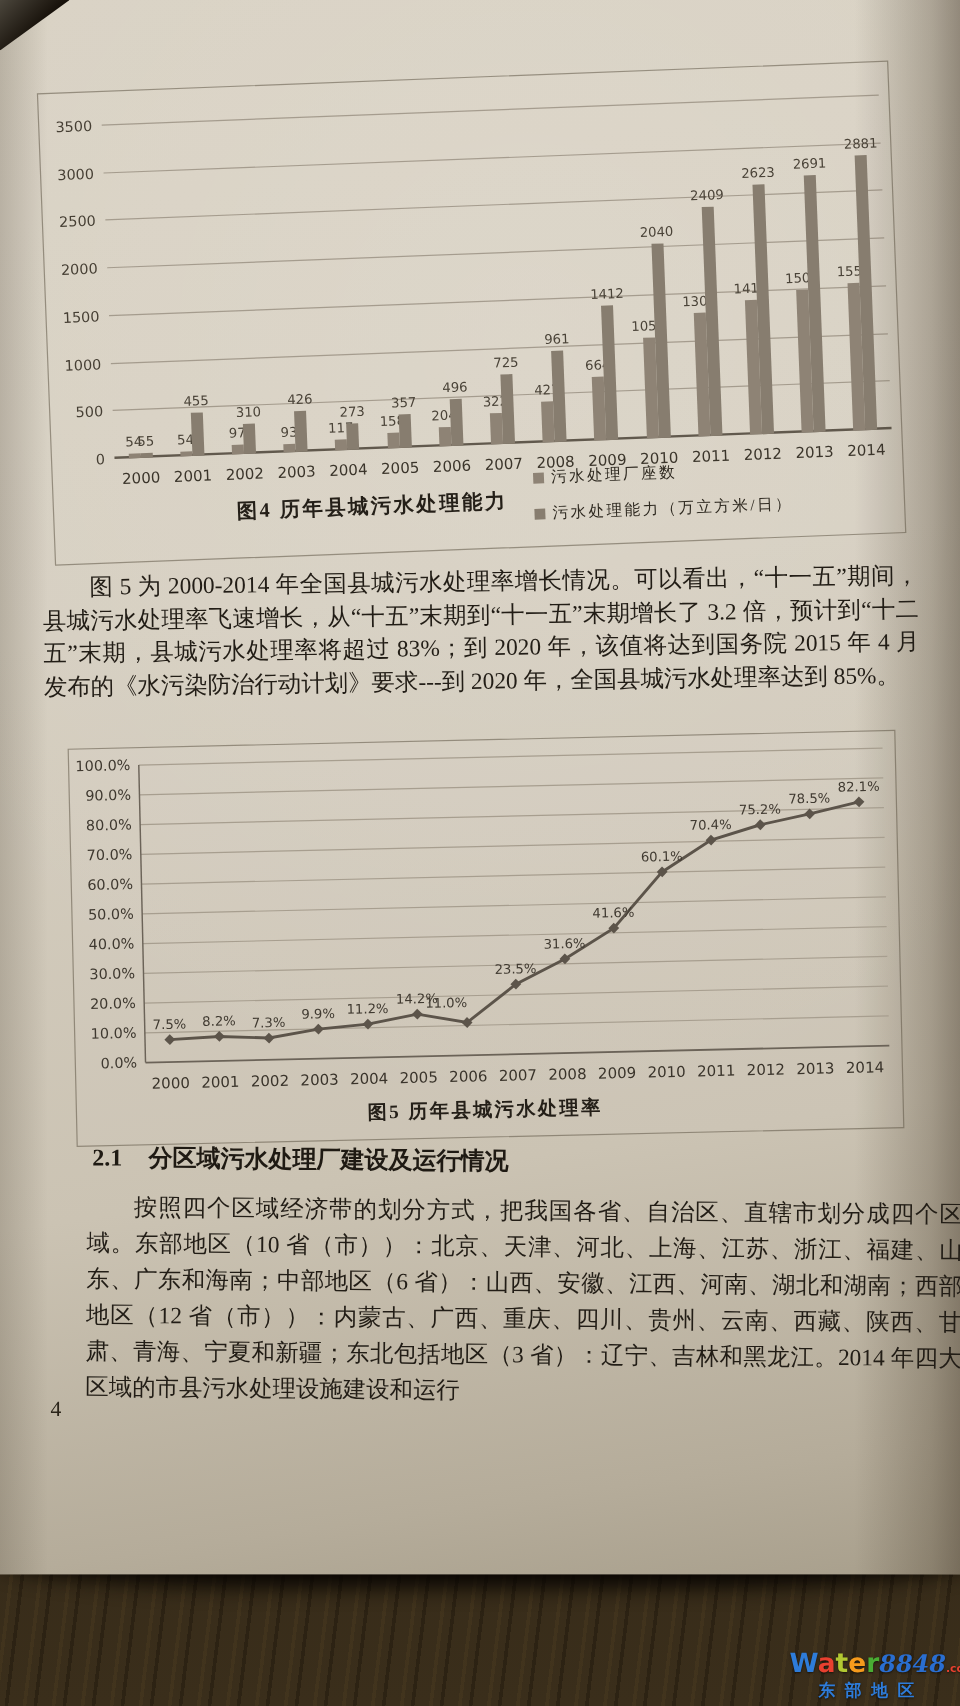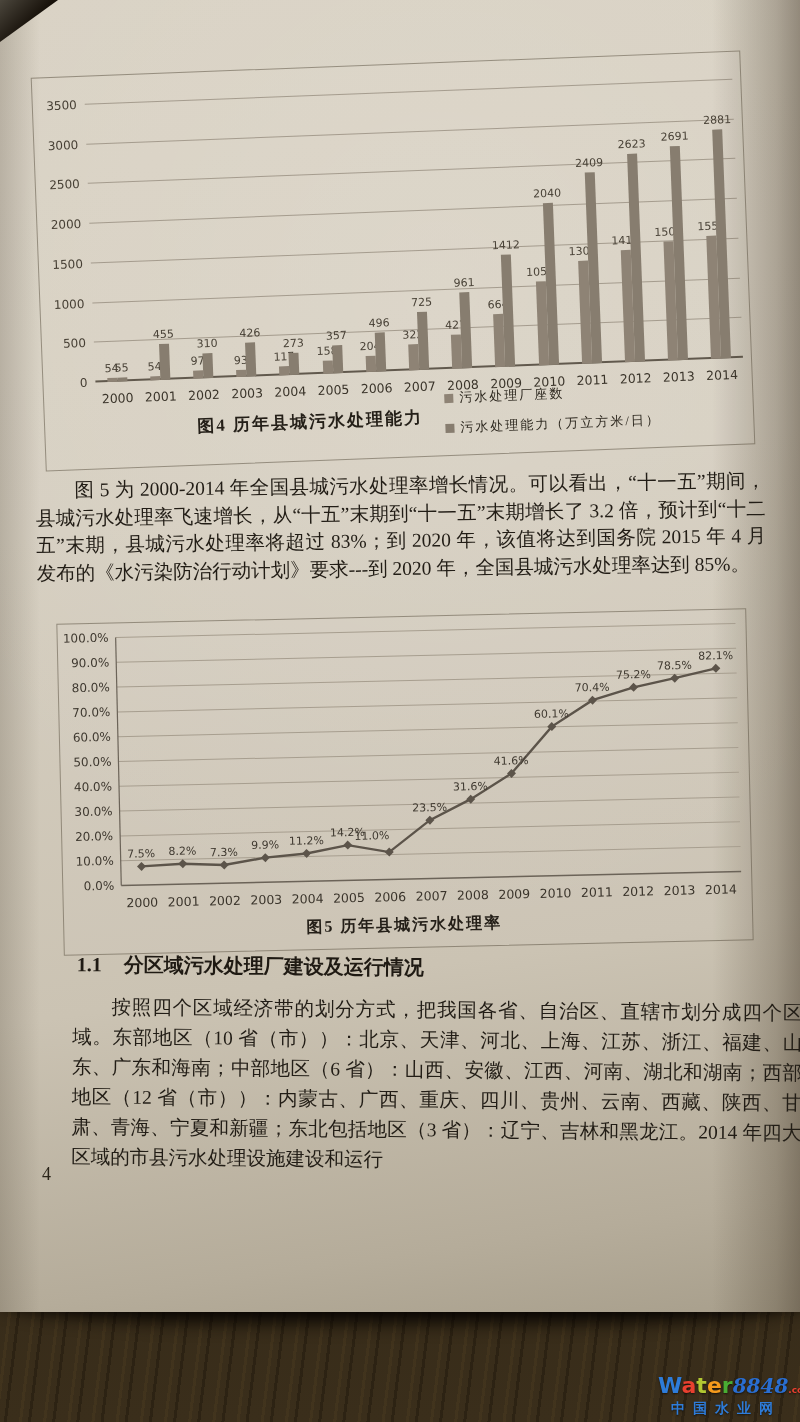--- a/index.html
+++ b/index.html
@@ -311,26 +311,26 @@
         <text x="616" y="284" text-anchor="middle" font-size="12.5" font-family="DejaVu Sans, sans-serif" fill="#3a342b">2013</text>
         <path d="M 657.3333333333334 53.892000000000024 L 661.8333333333334 58.392000000000024 L 657.3333333333334 62.892000000000024 L 652.8333333333334 58.392000000000024 Z" fill="#5c544a"></path>
         <text x="657.3333333333334" y="49.392000000000024" text-anchor="middle" font-size="11" font-family="DejaVu Sans, sans-serif" fill="#403a31">82.1%</text>
         <text x="657.3333333333334" y="284" text-anchor="middle" font-size="12.5" font-family="DejaVu Sans, sans-serif" fill="#3a342b">2014</text>
       </svg>
     <div class="c2-title">图5 历年县城污水处理率</div>
   </div>
 
   <div class="section" id="bottom-text">
     <div class="heading">
-      <span class="hnum">1.1</span><span>分区域污水处理厂建设及运行情况</span>
+      <span class="hnum">2.1</span><span>分区域污水处理厂建设及运行情况</span>
     </div>
     <div class="para indent" id="para2">按照四个区域经济带的划分方式，把我国各省、自治区、直辖市划分成四个区域。东部地区（10 省（市））：北京、天津、河北、上海、江苏、浙江、福建、山东、广东和海南；中部地区（6 省）：山西、安徽、江西、河南、湖北和湖南；西部地区（12 省（市））：内蒙古、广西、重庆、四川、贵州、云南、西藏、陕西、甘肃、青海、宁夏和新疆；东北包括地区（3 省）：辽宁、吉林和黑龙江。2014 年四大区域的市县污水处理设施建设和运行</div>
   </div>
 
   <div class="pagenum">4</div>
 </div>
 
 <div class="corner-wedge"></div>
 
 <div class="wm">
   <div class="wm-brand"><span id="wm-letters"><span style="color: rgb(46, 124, 217);">W</span><span style="color: rgb(232, 64, 47);">a</span><span style="color: rgb(178, 200, 50);">t</span><span style="color: rgb(245, 154, 28);">e</span><span style="color: rgb(73, 173, 51);">r</span></span><span class="wm-num" id="wm-num" style="color: rgb(42, 110, 208);">8848</span><span class="wm-dot" id="wm-dot" style="color: rgb(232, 64, 47);">.com</span></div>
-  <div class="wm-sub" id="wm-sub" style="color: rgb(46, 124, 217);">中国水业网</div>
+  <div class="wm-sub" id="wm-sub" style="color: rgb(46, 124, 217);">东部地区</div>
 </div>
 
 </body></html>

